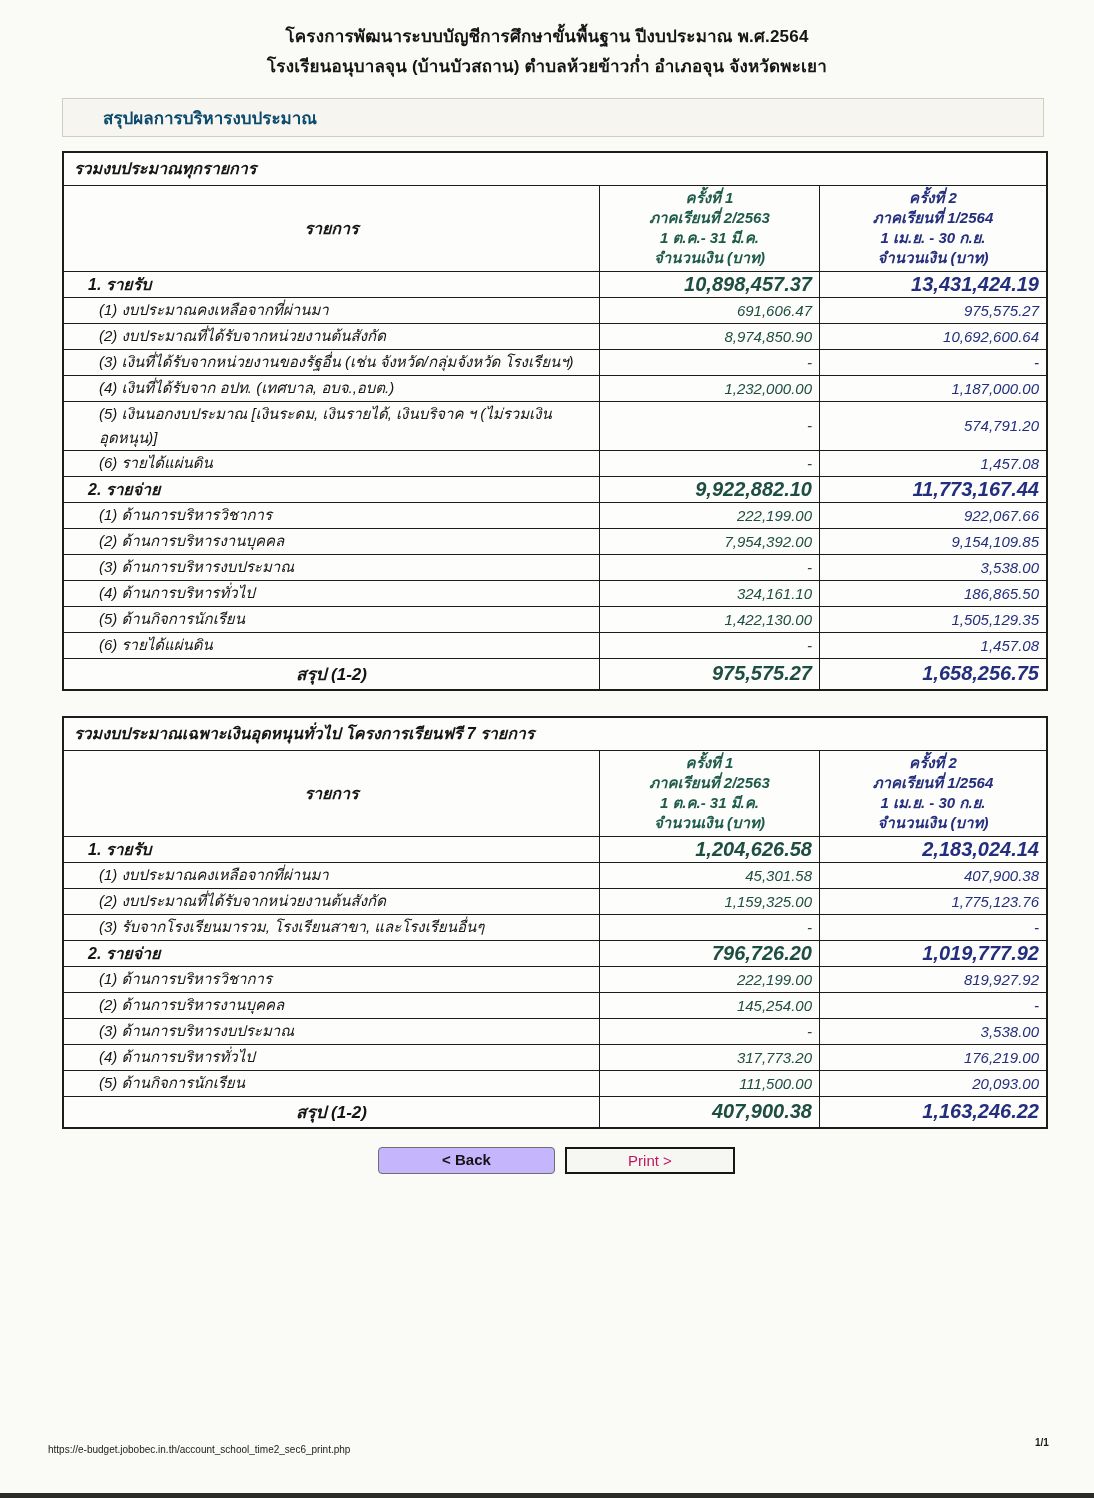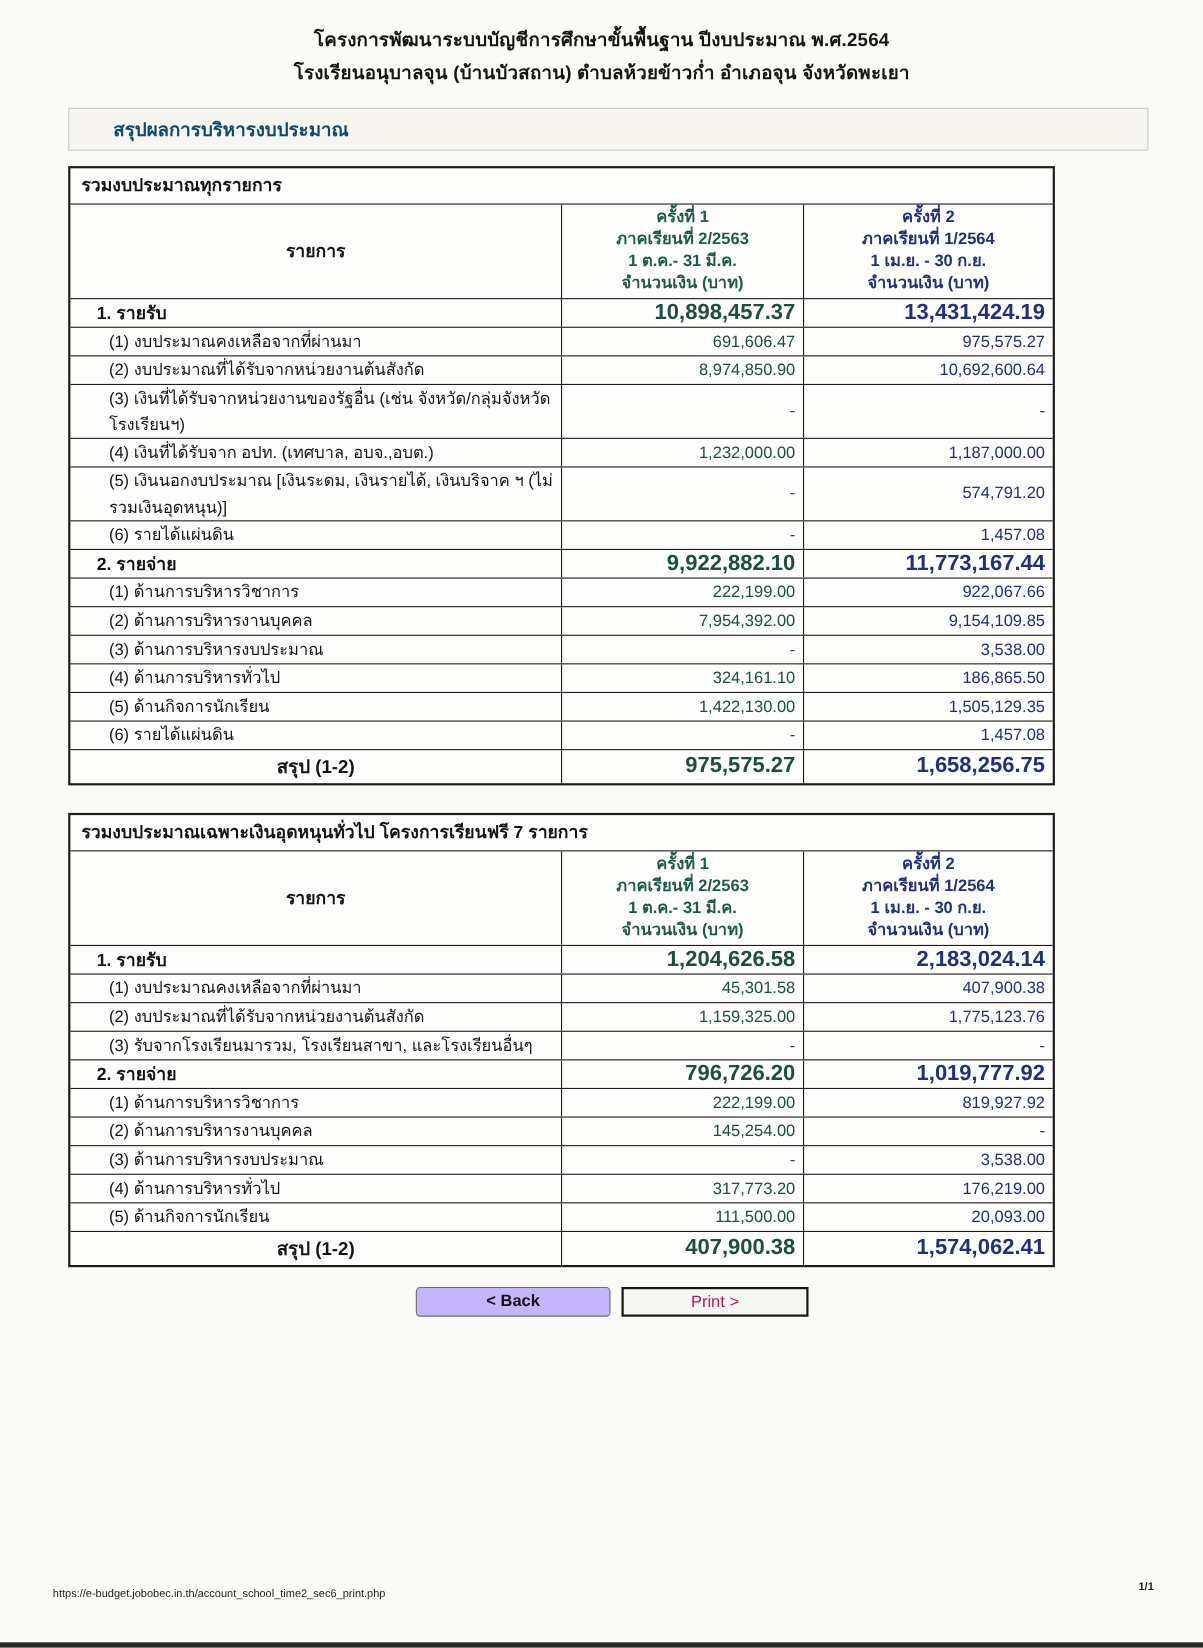--- a/index.html
+++ b/index.html
@@ -19,24 +19,25 @@
     border:1px solid #cfcec5;
     background:#f6f5ef;
     padding:5px 8px 5px 40px;
     font-weight:bold;
     font-size:17px;
     color:#0c4a6e;
   }
 
   .tbl {
     margin:14px 34px 0 62px;
-    width:897px;
+    width:986px;
     border:2px solid #1c1c1c;
     background:#fdfdfb;
     font-size:15px;
+    font-style:italic;
   }
   .tbl2 { margin-top:25px; }
   .tbl-title {
     font-weight:bold; font-size:16px;
     padding:3px 8px 4px 10px;
     border-bottom:1px solid #1c1c1c;
   }
   .thead { display:flex; border-bottom:1px solid #1c1c1c; }
   .thead .lbl {
     flex:1; display:flex; align-items:center; justify-content:center;
@@ -252,21 +253,21 @@
         <div class="cell val v2">176,219.00</div>
       </div>
       <div class="row item">
         <div class="cell lbl">(5) ด้านกิจการนักเรียน</div>
         <div class="cell val v1">111,500.00</div>
         <div class="cell val v2">20,093.00</div>
       </div>
       <div class="row summary">
         <div class="cell lbl">สรุป (1-2)</div>
         <div class="cell val v1">407,900.38</div>
-        <div class="cell val v2">1,574,062.41</div>
+        <div class="cell val v2">1,163,246.22</div>
       </div>
     </div>
 </div>
 
 <div class="btn-bar">
   <button class="btn btn-back">&lt; Back</button>
   <button class="btn btn-print">Print &gt;</button>
 </div>
 
 <div class="footer-url">https://e-budget.jobobec.in.th/account_school_time2_sec6_print.php</div>

